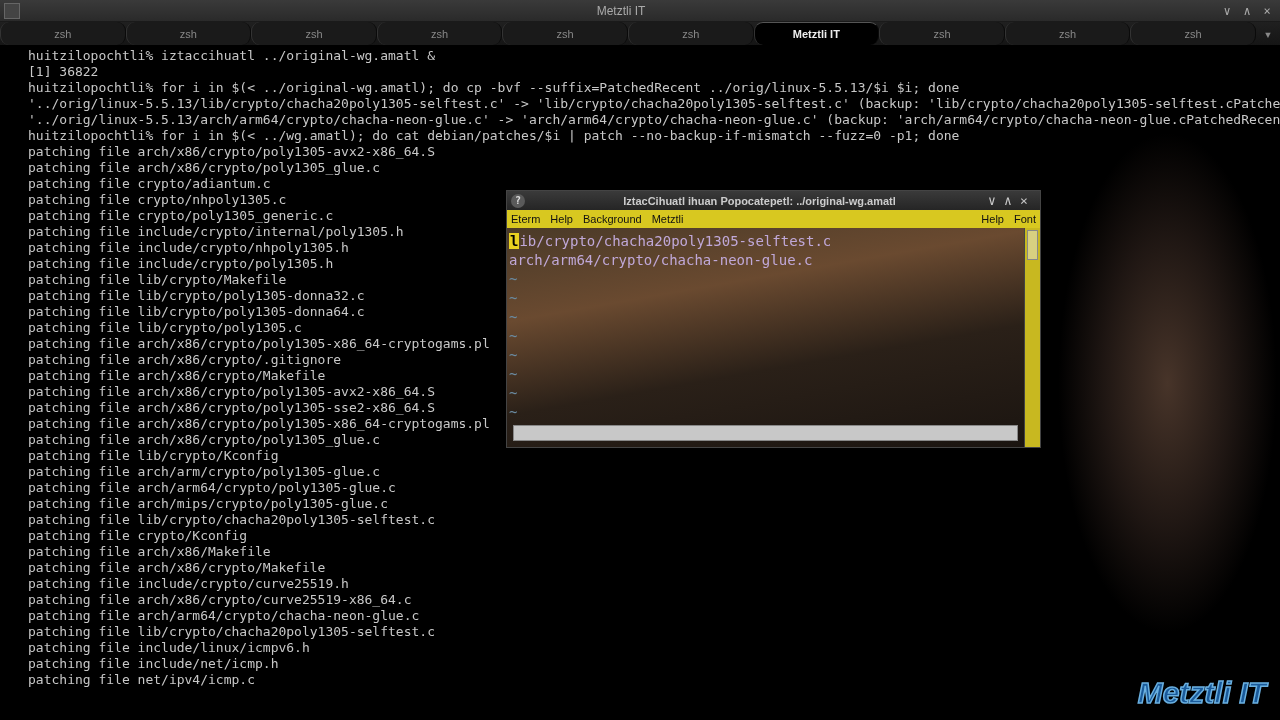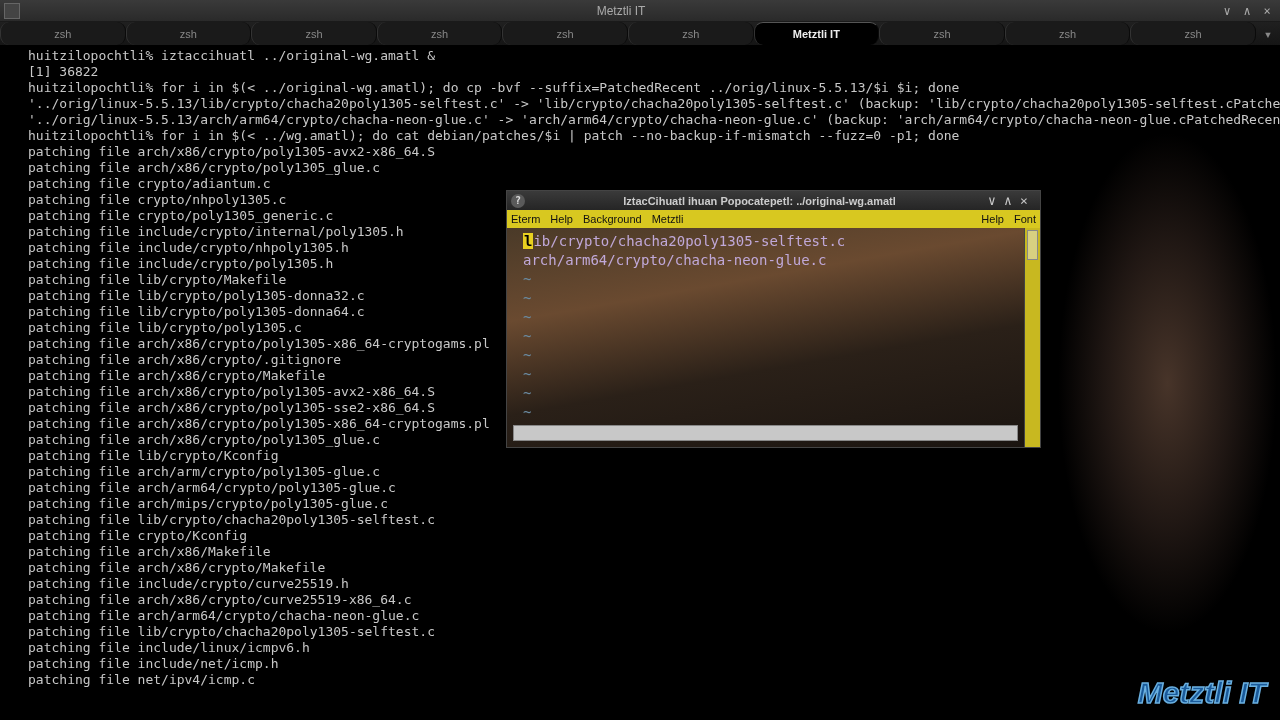--- a/index.html
+++ b/index.html
@@ -142,21 +142,21 @@
   .eterm-menu .mi { margin-right: 10px; cursor: pointer; }
   .eterm-menu .spacer { flex: 1; }
   .eterm-menu .mi-right { margin-left: 10px; cursor: pointer; }
   .eterm-body {
     position: relative;
     height: calc(100% - 37px);
     background: linear-gradient(170deg, #4a3a28 0%, #6a4a30 30%, #2a2018 60%, #1a1410 100%);
     display: flex;
   }
   .eterm-content {
-    padding: 4px 16px;
+    padding: 4px 2px;
     font-size: 14px;
     line-height: 19px;
     font-family: "DejaVu Sans Mono", monospace;
     white-space: pre;
     flex: 1;
   }
   .eterm-content .hl {
     background: #e8d020;
     color: #000;
     padding: 0 1px;

